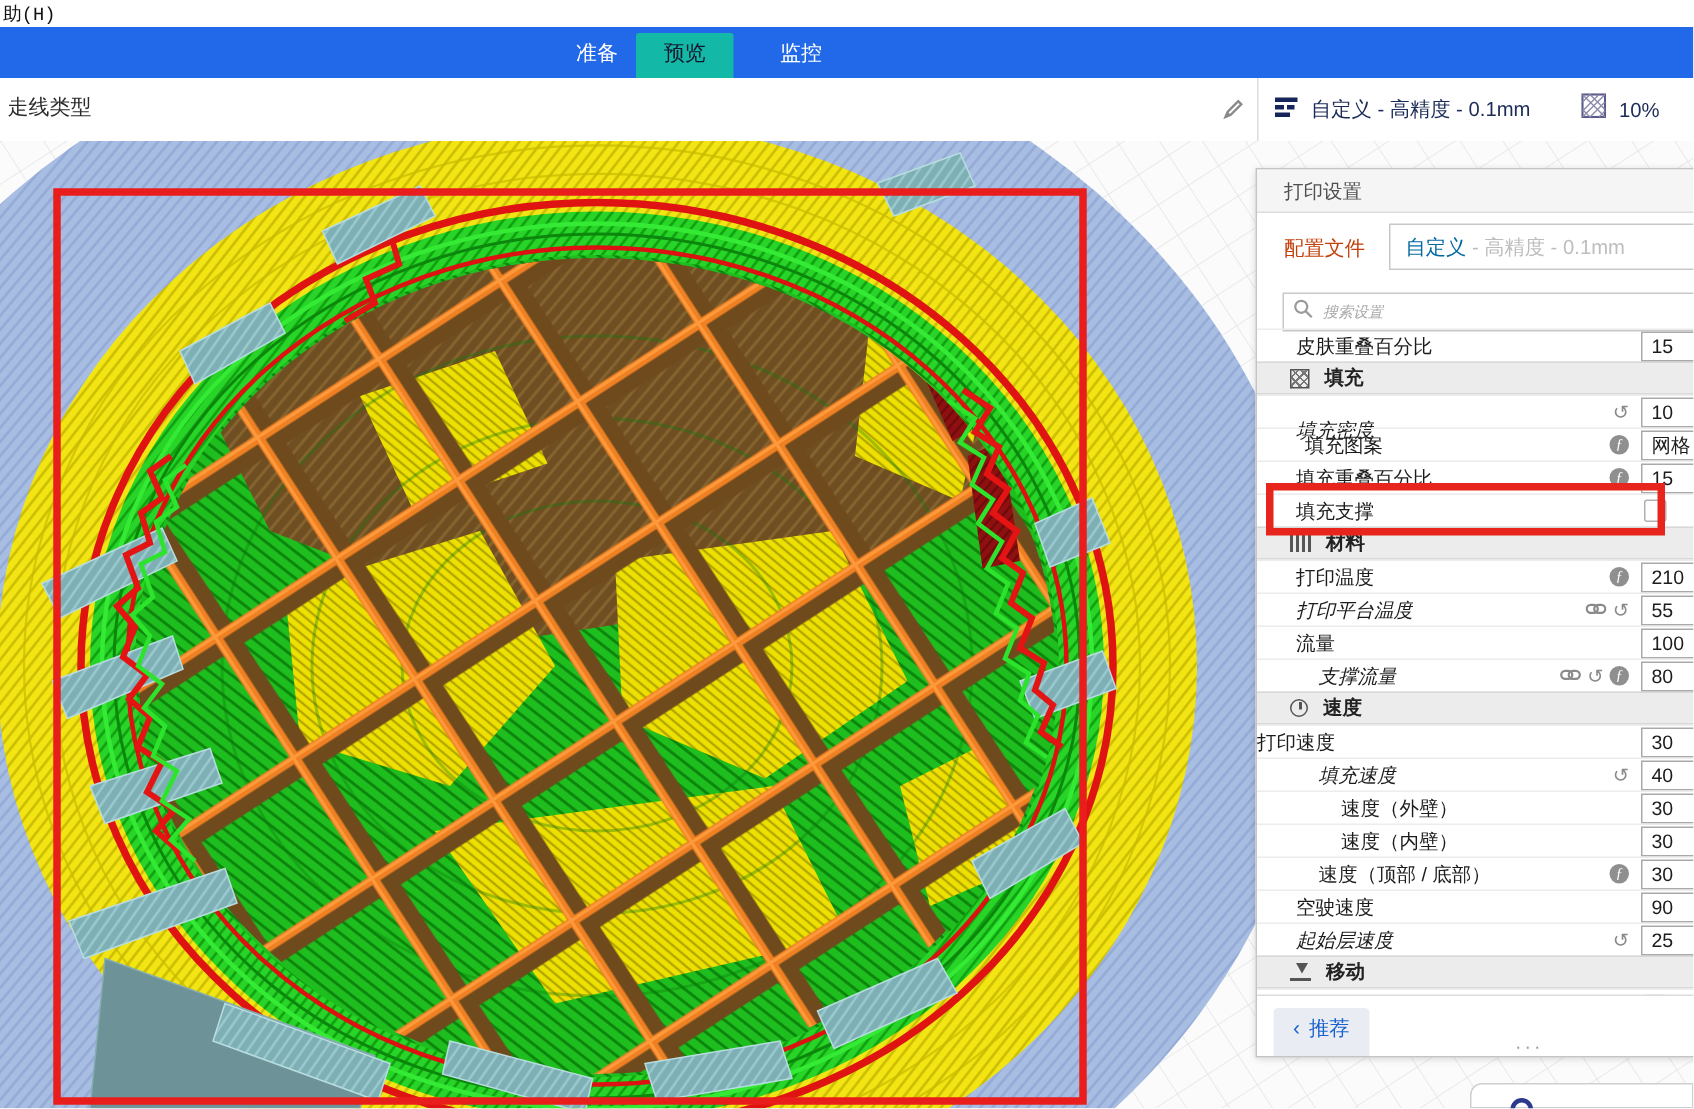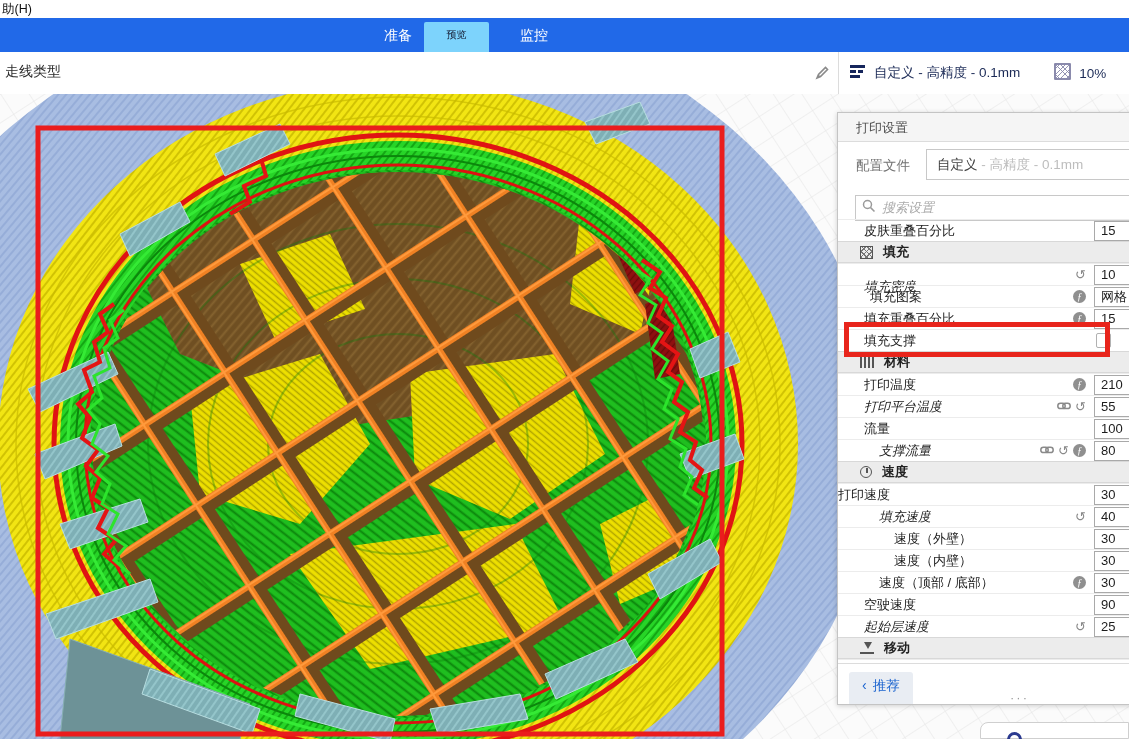--- a/index.html
+++ b/index.html
@@ -2,29 +2,29 @@
 <html><head>
 <meta charset="utf-8">
 <style>
   html,body{margin:0;padding:0;background:#fff;}
   *{box-sizing:border-box;}
   #app{position:relative;width:1129px;height:739px;overflow:hidden;
        font-family:"Liberation Sans",sans-serif;background:#fff;}
 
   
   .menubar{position:absolute;left:0;top:0;width:1129px;height:18px;background:#fff;}
-  .menu-item{position:absolute;left:2px;top:1px;font-size:12.5px;color:#111;}
+  .menu-item{position:absolute;left:2px;top:1px;font-size:12.5px;color:#111;font-family:Liberation Mono, monospace;}
 
   
   .stagebar{position:absolute;left:0;top:18px;width:1129px;height:34px;background:#2169e8;}
   .tab{position:absolute;top:0;height:34px;line-height:34px;font-size:14px;color:#fff;cursor:pointer;}
   .tab-prepare{left:372px;width:52px;text-align:center;}
   .tab-monitor{left:508px;width:52px;text-align:center;}
   .tab-active{position:absolute;left:424px;top:4px;width:65px;height:36px;line-height:26px;
-              background:#7dd3fc;color:#13182e;text-align:center;border-radius:2px;font-size:10px;cursor:pointer;}
+              background:#14b8a6;color:#13182e;text-align:center;border-radius:2px;font-size:14px;cursor:pointer;}
 
   
   .toolbar{position:absolute;left:0;top:52px;width:1129px;height:56px;background:#fff;
            border-bottom:1px solid #d8d8d8;}
   .linetype{position:absolute;left:5px;top:11px;font-size:14px;color:#2b2b2b;}
   .pencil{position:absolute;left:814px;top:13px;}
   .tb-divider{position:absolute;left:838px;top:0;width:1px;height:42px;background:#dcdcdc;}
   .tb-right{position:absolute;left:850px;top:0;height:42px;display:flex;align-items:center;gap:8px;}
   .tb-text{font-size:13.5px;color:#1b2a56;white-space:nowrap;}
   .tb-gap{width:18px;}
@@ -38,28 +38,28 @@
            border:1px solid #cfcfcf;border-top-left-radius:8px;z-index:4;}
   .clockring{position:absolute;left:26px;top:9px;width:15px;height:15px;border:3px solid #2b3a8f;
              border-radius:50%;}
 
   
   .panel{position:absolute;left:837px;top:112px;width:300px;height:593px;background:#fff;
          border:1px solid #c4c4c4;box-shadow:0 1px 5px rgba(0,0,0,.18);z-index:5;overflow:hidden;}
   .p-header{height:29px;background:#f5f5f5;border-bottom:1px solid #dcdcdc;line-height:29px;
             padding-left:18px;font-size:13px;color:#4f4f4f;}
   .p-profile{position:absolute;left:0;top:29px;width:100%;height:46px;}
-  .p-label{position:absolute;left:18px;top:15px;font-size:13.5px;color:#737373;}
+  .p-label{position:absolute;left:18px;top:15px;font-size:13.5px;color:#c2410c;}
   .p-drop{position:absolute;left:88px;top:7px;width:228px;height:31px;border:1px solid #c8c8c8;
           background:#fff;line-height:29px;padding-left:10px;font-size:13.5px;cursor:pointer;white-space:nowrap;}
-  .pv{color:#404040;}
+  .pv{color:#0369a1;}
   .pvs{color:#bdbdbd;}
   .p-search{position:absolute;left:17px;top:82px;width:283px;height:26px;border:1px solid #c8c8c8;
             background:#fff;display:flex;align-items:center;padding-left:6px;cursor:text;}
-  .ph{font-size:13px;color:#a9a9a9;font-style:italic;margin-left:6px;}
+  .ph{font-size:10px;color:#a9a9a9;font-style:italic;margin-left:6px;}
   .p-list{position:absolute;left:0;top:106px;width:100%;}
   .row{position:relative;height:22px;border-top:1px solid #ececec;display:flex;align-items:center;
        font-size:13px;cursor:pointer;}
   .lbl{color:#1c1c1c;white-space:nowrap;overflow:hidden;}
   .it{font-style:italic;}
   .ricons{position:absolute;right:50px;display:flex;align-items:center;gap:4px;color:#8a8a8a;}
   .g-undo{font-size:13px;color:#8a8a8a;}
   .g-info{display:inline-block;width:13px;height:13px;background:#8f8f8f;border-radius:50%;
           color:#fff;font-style:italic;font-family:"Liberation Serif",serif;font-size:10px;
           line-height:13px;text-align:center;}

